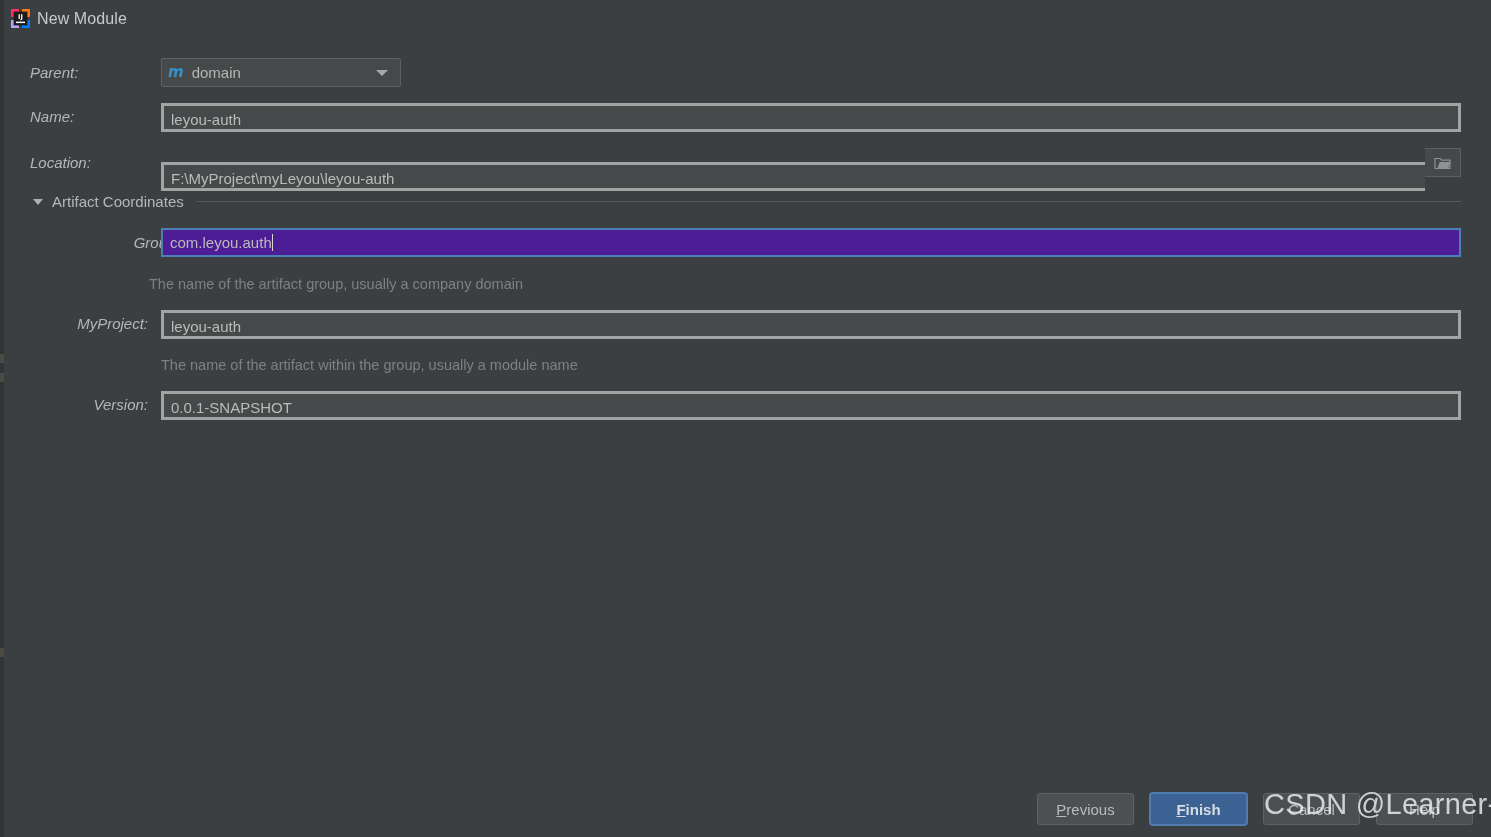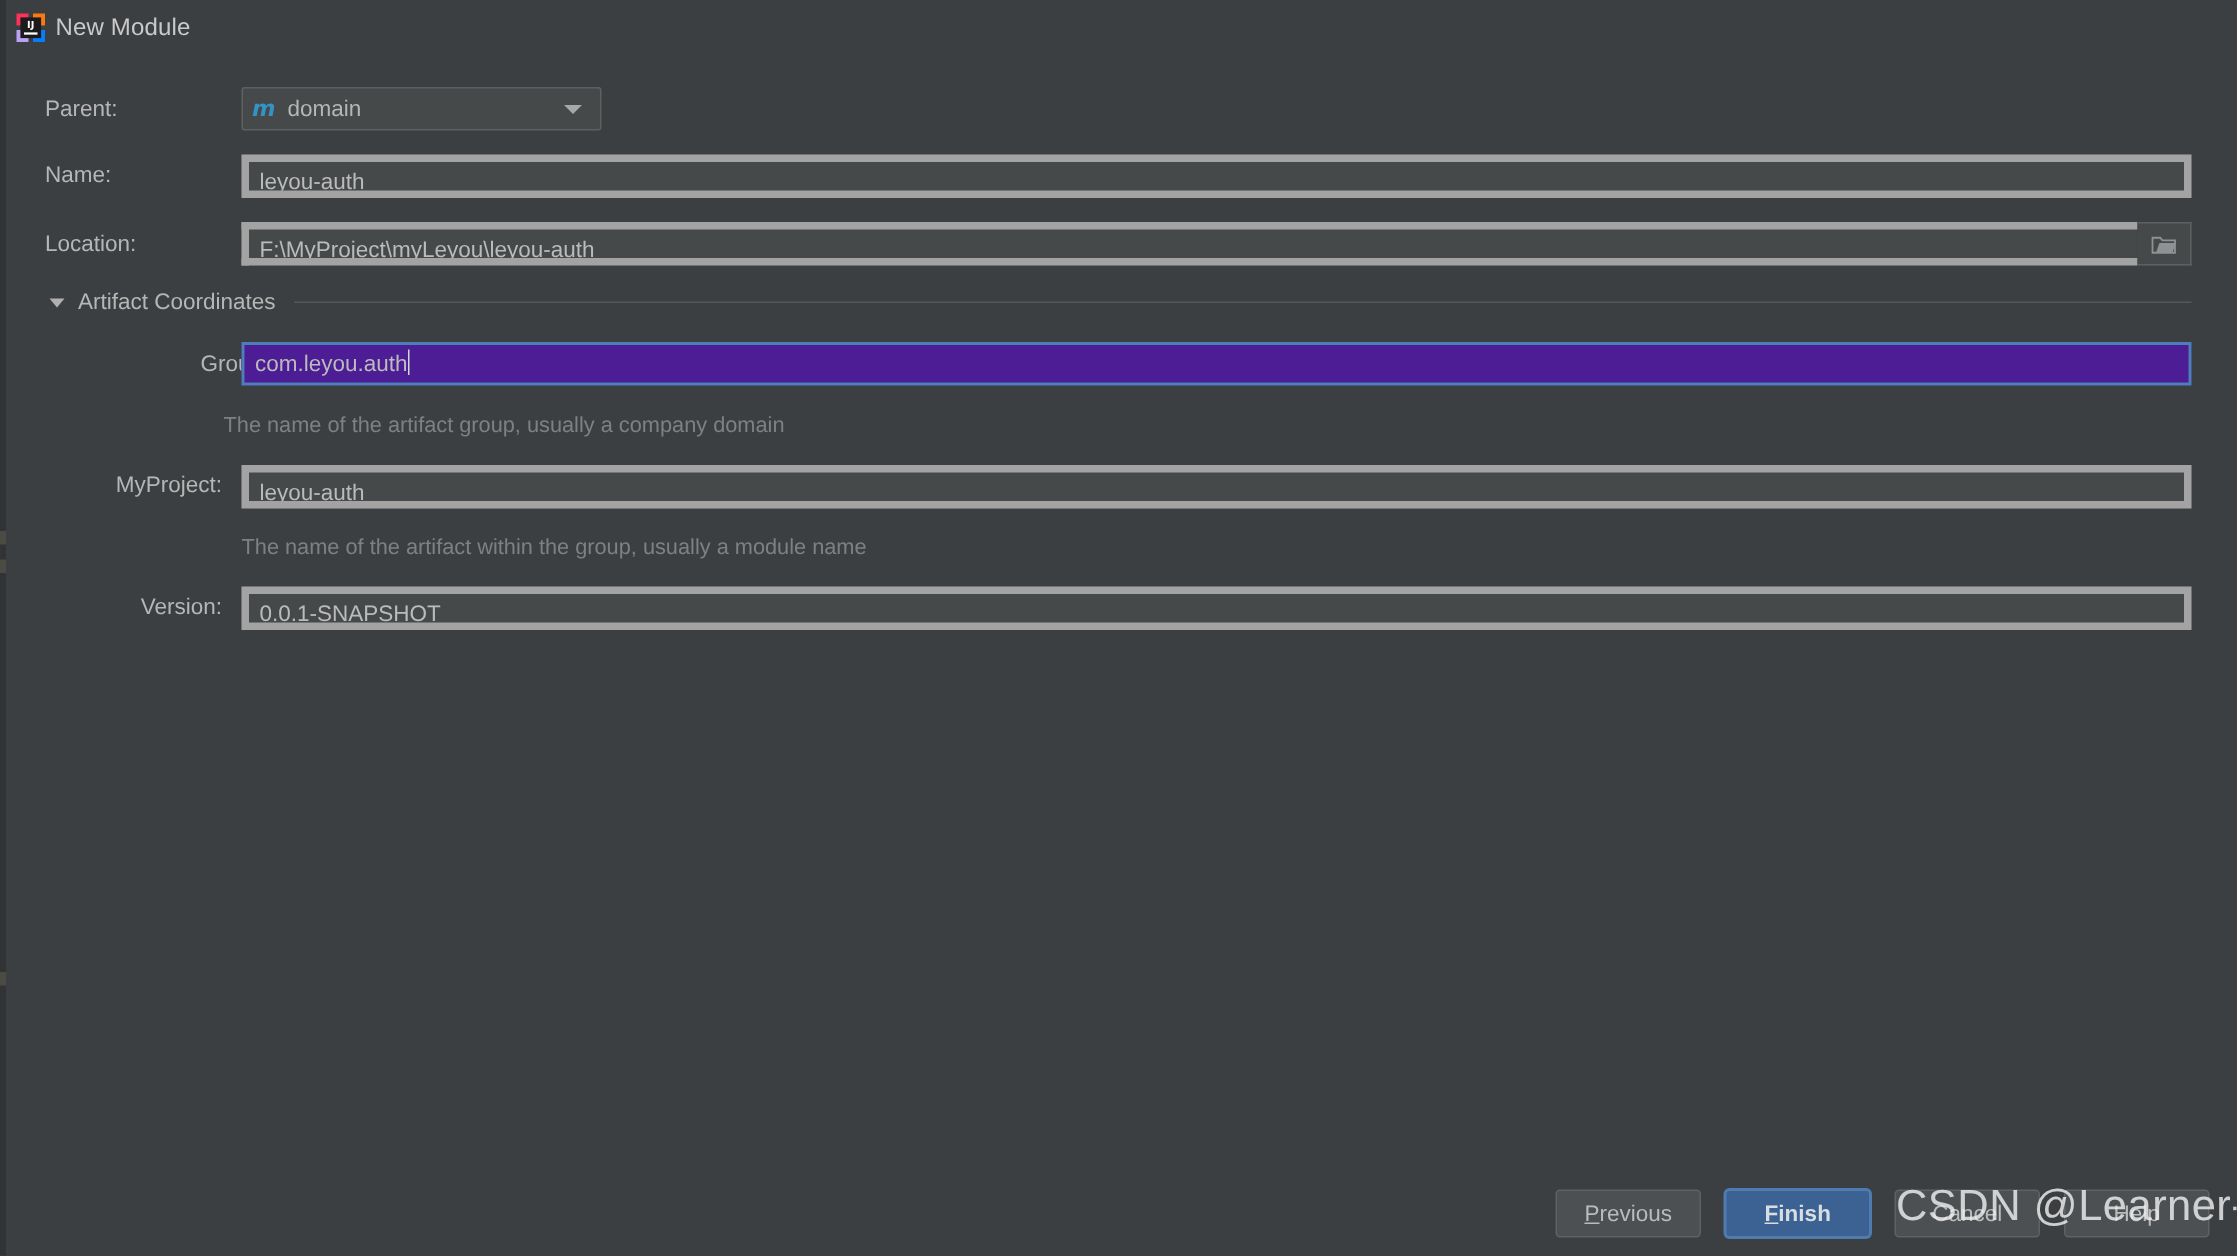--- a/index.html
+++ b/index.html
@@ -60,29 +60,30 @@
   }
   .close-btn svg { display: block; }
 
   
   .lbl {
     position: absolute;
     font-size: 15px;
     color: #b6b6b6;
     line-height: 20px;
     white-space: nowrap;
+    font-style: italic;
   }
   .lbl-left  { text-align: left; }
   .lbl-right { text-align: right; }
 
   .field {
     position: absolute;
     box-sizing: border-box;
     background: #45494a;
-    border: 5px solid #a3a3a3;
+    border: 3px solid #a3a3a3;
     color: #bbbbbb;
     font-size: 15px;
     font-family: "Liberation Sans", sans-serif;
     padding: 0 7px;
     line-height: 27px;
     height: 29px;
     outline: none;
     white-space: nowrap;
     overflow: hidden;
   }
@@ -254,21 +255,21 @@
 <div class="combo">
   <span class="m-icon">m</span>
   <span class="combo-val">domain</span>
   <span class="arrow"></span>
 </div>
 
 <div class="lbl lbl-left" style="left:30px; top:107px;">Name:</div>
 <div class="field" style="left:161px; top:103px; width:1300px;">leyou-auth</div>
 
 <div class="lbl lbl-left" style="left:30px; top:153px;">Location:</div>
-<div class="field" style="left:161px; top:148px; width:1264px; border-right:none;">F:\MyProject\myLeyou\leyou-auth</div>
+<div class="field" style="left:161px; top:162px; width:1264px; border-right:none;">F:\MyProject\myLeyou\leyou-auth</div>
 <div class="browse-btn">
   <svg width="17" height="14" viewBox="0 0 17 14">
     <path d="M1 2.5 h5.2 l1.4 1.7 H16 v8.3 H1 Z" fill="none" stroke="#8e9294" stroke-width="1.2"></path>
     <path d="M3.4 12.3 L5.6 6 H16.6 L14.4 12.3 Z" fill="#8e9294"></path>
   </svg>
 </div>
 
 <div class="section-hdr">
   <span class="tri"></span>
   <span class="sect-title">Artifact Coordinates</span>

